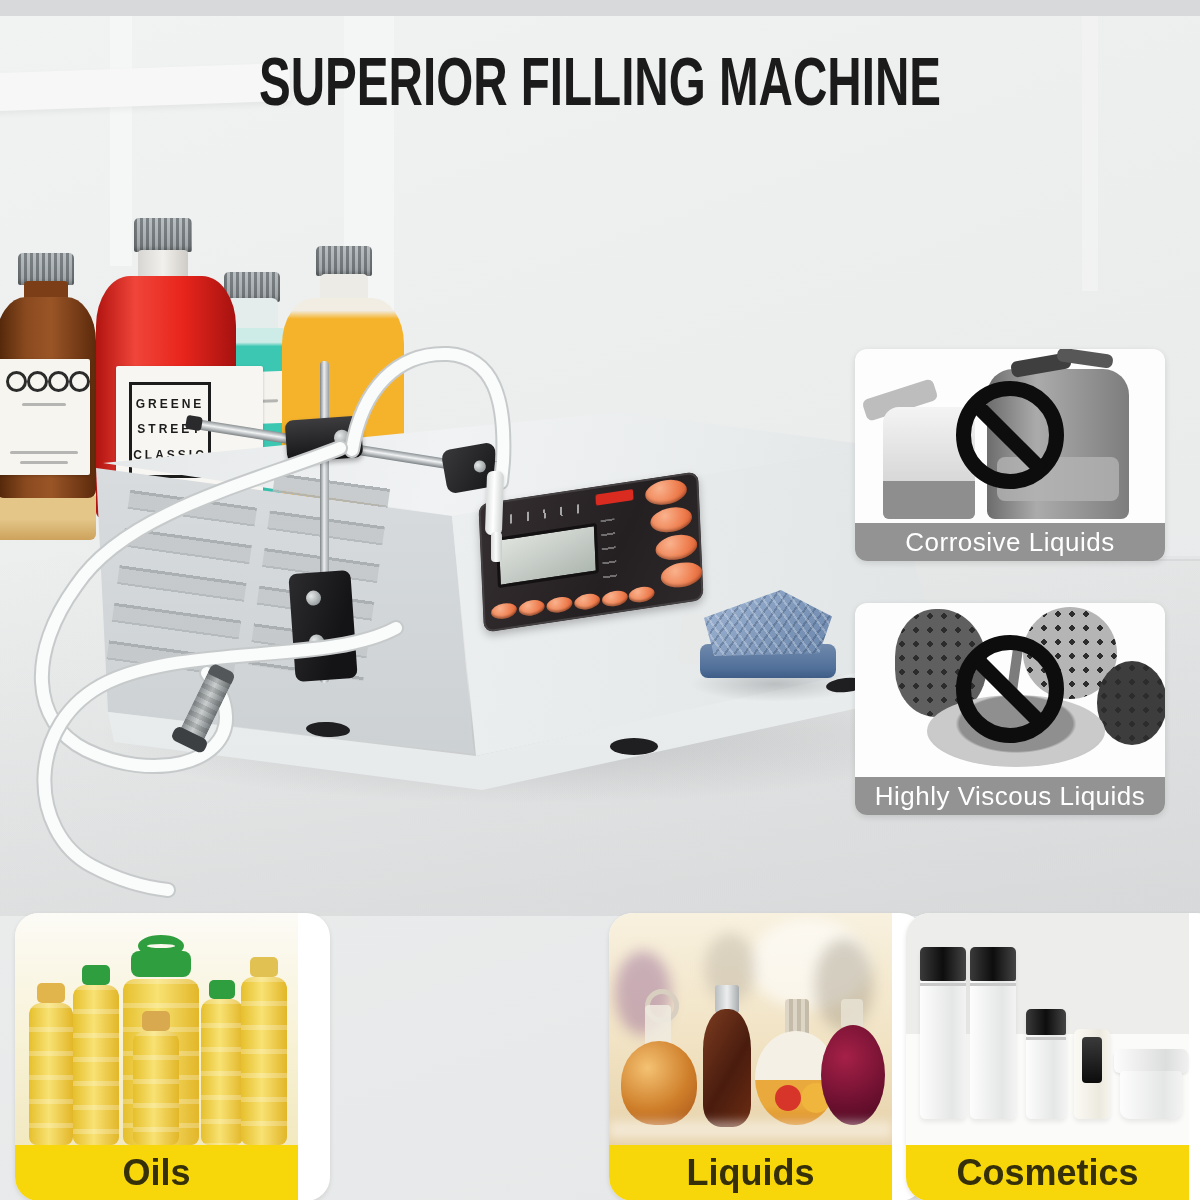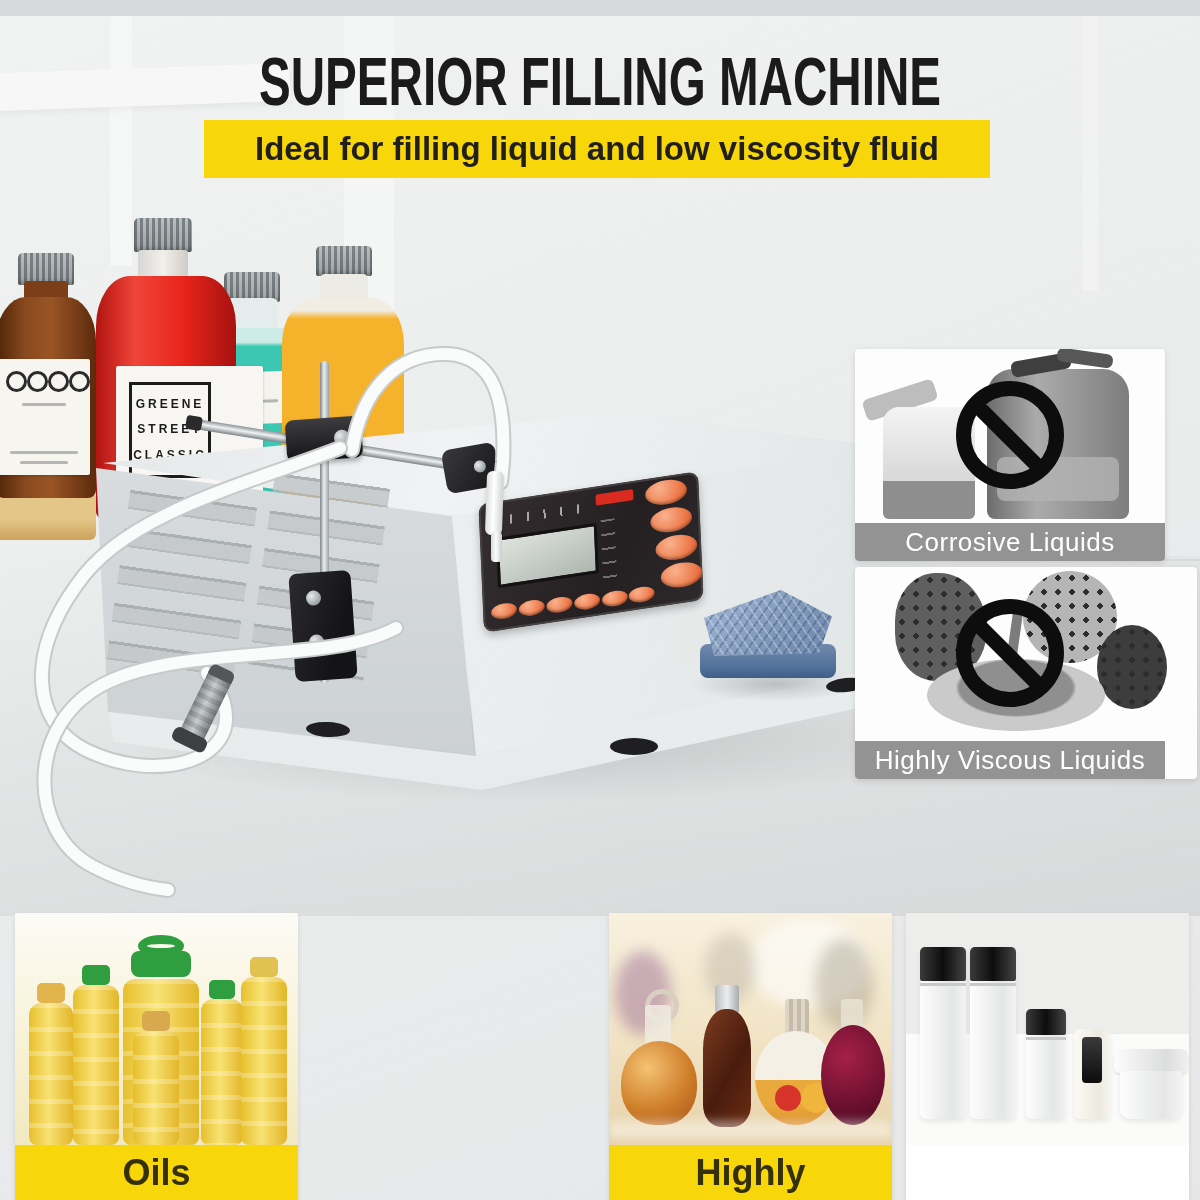--- a/index.html
+++ b/index.html
@@ -123,23 +123,23 @@
         repeating-linear-gradient(-55deg,rgba(30,45,70,.25) 0 2px,rgba(0,0,0,0) 2px 8px),
         linear-gradient(135deg,#a3b8d6,#7d97ba 60%,#6b87ac);}
   .pedal-base{position:absolute;left:2px;top:54px;width:136px;height:34px;border-radius:8px;
        background:linear-gradient(#7089ac,#51709a 70%,#3f5d86);}
   .pedal-cable{position:absolute;left:-18px;top:24px;width:26px;height:50px;background:#e7e8e8;border-radius:4px;transform:rotate(6deg);}
   .pedal-shadow{left:690px;top:650px;width:170px;height:36px;z-index:3;border-radius:50%;
        background:radial-gradient(ellipse,rgba(40,44,48,.22),rgba(40,44,48,0) 70%);}
 
   
   .na-heading{left:845px;top:270px;width:330px;text-align:center;font-size:35px;font-weight:bold;color:#101010;z-index:20;}
-  .na-card{left:855px;width:310px;height:212px;border-radius:4px;overflow:hidden;background:#fdfdfd;z-index:20;
+  .na-card{left:855px;width:310px;height:212px;border-radius:12px;overflow:hidden;background:#fdfdfd;z-index:20;
            box-shadow:0 2px 6px rgba(0,0,0,.12);}
-  .na-card1{top:333px;} .na-card2{top:551px;padding-left:32px;}
+  .na-card1{top:333px;} .na-card2{top:587px;}
   .na-art{position:absolute;left:0;top:0;width:310px;height:174px;}
   .na-caption{position:absolute;left:0;bottom:0;width:310px;height:38px;background:rgba(138,138,138,.92);
           display:flex;align-items:center;justify-content:center;color:#fff;font-size:26px;font-weight:500;letter-spacing:.5px;}
   .no-sign{position:absolute;left:50%;top:86px;width:108px;height:108px;margin:-54px 0 0 -54px;
           border:15px solid #0d0d0d;border-radius:50%;box-sizing:border-box;}
   .no-sign::after{content:"";position:absolute;left:-6px;top:35px;width:90px;height:15px;background:#0d0d0d;transform:rotate(45deg);}
   .jug{position:absolute;left:28px;top:58px;width:92px;height:112px;border-radius:16px 16px 6px 6px;
           background:linear-gradient(#f4f4f4,#dadada 60%,#cfcfcf);}
   .jug-band{position:absolute;left:0;bottom:0;width:92px;height:38px;background:#8e8e8e;border-radius:0 0 6px 6px;}
   .jug-spout{position:absolute;left:8px;top:40px;width:74px;height:22px;background:#bdbdbd;transform:rotate(-18deg);border-radius:6px;}
@@ -148,21 +148,21 @@
   .cyl-band{position:absolute;left:10px;top:88px;width:122px;height:44px;background:#b3b3b3;border-radius:8px;opacity:.8;}
   .cyl-h1{position:absolute;left:24px;top:-12px;width:60px;height:16px;background:#3f3f3f;border-radius:6px;transform:rotate(-10deg);}
   .cyl-h2{position:absolute;left:70px;top:-18px;width:56px;height:14px;background:#575757;border-radius:6px;transform:rotate(8deg);}
   .comb{position:absolute;background-color:#5f5f5f;
         background-image:radial-gradient(#2c2c2c 26%,rgba(0,0,0,0) 28%);background-size:14px 14px;}
   .bowl{position:absolute;left:72px;top:92px;width:178px;height:72px;border-radius:50%;
         background:radial-gradient(ellipse at 50% 40%,#8f8f8f 0 45%,#cacaca 48% 70%,#b0b0b0);}
   .dip{position:absolute;left:154px;top:42px;width:10px;height:64px;background:#7c7c7c;border-radius:5px;transform:rotate(8deg);}
 
   
-  .app-card{top:897px;width:283px;height:288px;border-radius:2px;overflow:hidden;background:#fff;z-index:20;
+  .app-card{top:897px;width:315px;height:288px;border-radius:24px;overflow:hidden;background:#fff;z-index:20;
             box-shadow:0 2px 5px rgba(0,0,0,.10);}
   .app-art{position:absolute;left:0;top:0;width:283px;height:232px;}
   .app-bar{position:absolute;left:0;bottom:0;width:283px;height:56px;background:#F7D60A;
            display:flex;align-items:center;justify-content:center;font-size:36px;font-weight:bold;color:#35300a;}
   .card-oils{left:15px;} .card-drinks{left:312px;} .card-perfume{left:609px;} .card-cosmetics{left:906px;}
 
   .oils-bg{position:absolute;inset:0;background:linear-gradient(#fcfbf6 0%,#f8f2d6 55%,#f2e9c0 100%);}
   .ob{position:absolute;border-radius:12px 12px 8px 8px;
       background:repeating-linear-gradient(180deg,rgba(255,255,255,.25) 0 5px,rgba(0,0,0,0) 5px 24px),
                  linear-gradient(90deg,#e6bf2c,#f8e273 45%,#e2b628);}
@@ -191,21 +191,20 @@
 <div class="canvas">
 
   <div class="abs bg-post1"></div>
   <div class="abs bg-post2"></div>
   <div class="abs bg-beam"></div>
   <div class="abs bg-post3"></div>
   <div class="abs bg-seam"></div>
   <div class="abs floor"></div>
 
   <div class="abs title">SUPERIOR FILLING MACHINE</div>
-  <div class="abs banner">Ideal for filling liquid and low viscosity fluid</div>
 
   <div class="abs shelf"></div>
 
   <div class="abs bottle-brown">
     <div class="cap" style="left:22px;top:0;width:56px;height:32px;"></div>
     <div class="abs neck"></div>
     <div class="abs body"></div>
     <div class="abs bottle-label1">
       <div class="ring" style="left:8px;top:12px;"></div>
       <div class="ring" style="left:29px;top:12px;"></div>
@@ -376,21 +375,21 @@
       <div style="position:absolute;left:106px;top:72px;width:24px;height:28px;background:linear-gradient(90deg,#b9bdbf,#eceeee 50%,#a8acae);border-radius:3px;"></div>
       <div style="position:absolute;left:94px;top:96px;width:48px;height:118px;border-radius:22px 22px 18px 18px/40px 40px 22px 22px;background:linear-gradient(120deg,#7c3c20,#4a1c0e 55%,#6b2c12);"></div>
       <div style="position:absolute;left:176px;top:86px;width:24px;height:38px;background:repeating-linear-gradient(90deg,#ddd6c6 0 4px,#c4bca8 4px 8px);border-radius:4px;"></div>
       <div style="position:absolute;left:146px;top:118px;width:82px;height:94px;border-radius:50%;background:linear-gradient(180deg,#f5f0e6 0 52%,#eaa93c 52% 80%,#d98a25 100%);"></div>
       <div style="position:absolute;left:166px;top:172px;width:26px;height:26px;border-radius:50%;background:#d8352a;"></div>
       <div style="position:absolute;left:192px;top:170px;width:30px;height:30px;border-radius:50%;background:#f0b53c;"></div>
       <div style="position:absolute;left:232px;top:86px;width:22px;height:30px;background:rgba(230,224,210,.9);border-radius:4px;"></div>
       <div style="position:absolute;left:212px;top:112px;width:64px;height:100px;border-radius:50%;background:radial-gradient(circle at 38% 32%,#a62048,#6d1030 60%,#4a0a20);"></div>
       <div class="perf-shine"></div>
     </div>
-    <div class="app-bar">Highly</div>
+    <div class="app-bar">Liquids</div>
   </div>
 
   <div class="abs app-card card-cosmetics">
     <div class="app-art">
       <div class="cos-bg"></div>
       <div class="cosb" style="left:14px;top:34px;width:46px;height:172px;">
         <div class="cosb-cap" style="height:34px;"></div>
         <div class="cosb-line" style="top:36px;"></div>
       </div>
       <div class="cosb" style="left:64px;top:34px;width:46px;height:172px;">
@@ -400,15 +399,16 @@
       <div class="cosb" style="left:120px;top:96px;width:40px;height:110px;">
         <div class="cosb-cap" style="height:26px;"></div>
         <div class="cosb-line" style="top:28px;"></div>
       </div>
       <div class="cosb" style="left:168px;top:116px;width:36px;height:90px;background:linear-gradient(90deg,#fbfaf4,#ece9df 70%,#f6f4ec);">
         <div style="position:absolute;left:8px;top:8px;width:20px;height:46px;background:linear-gradient(#3a3a3a,#0c0c0c);border-radius:4px;"></div>
       </div>
       <div style="position:absolute;left:208px;top:136px;width:74px;height:24px;border-radius:6px;background:linear-gradient(90deg,#fcfcfc,#dcdddd 70%,#f0f0f0);box-shadow:0 2px 3px rgba(0,0,0,.1);"></div>
       <div class="cosb" style="left:214px;top:158px;width:62px;height:48px;border-radius:4px 4px 10px 10px;"></div>
     </div>
+    <div class="app-bar">Cosmetics</div>
   </div>
 
 </div>
 
 </body></html>

